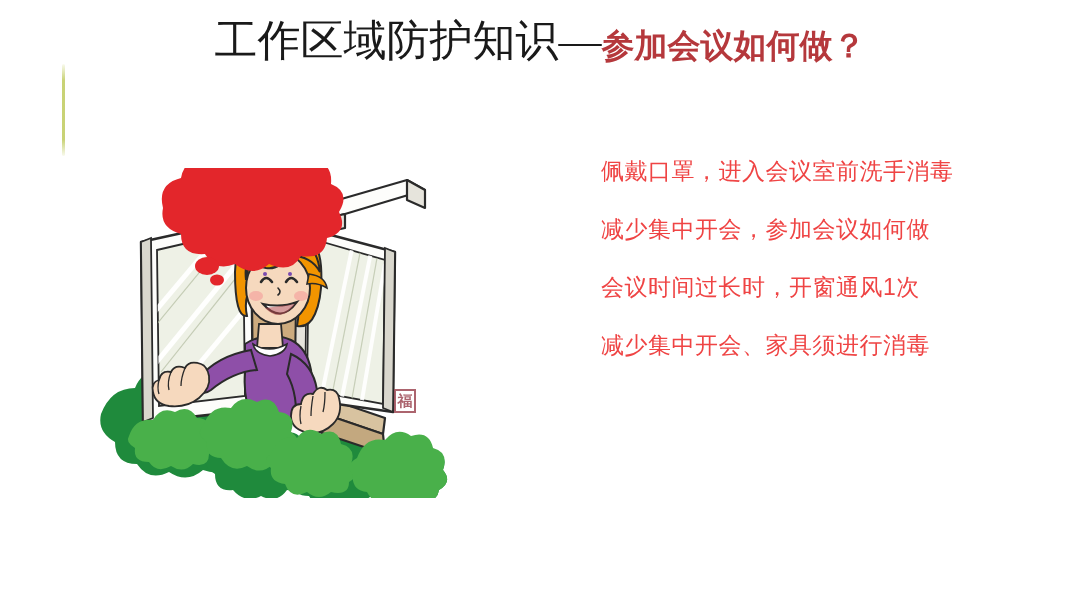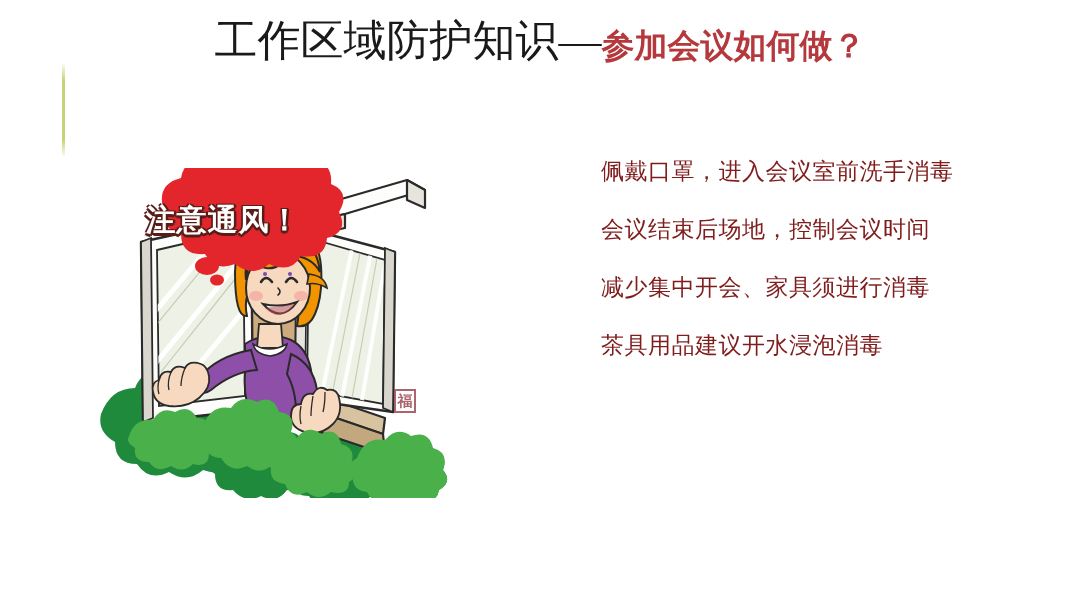--- a/index.html
+++ b/index.html
@@ -63,21 +63,21 @@
   #bullet-list {
     position: absolute;
     left: 601px;
     top: 142px;
     width: 420px;
   }
   .bullet-line {
     font-family: "Liberation Sans", "DejaVu Sans", sans-serif;
     font-size: 23px;
     font-weight: 400;
-    color: #7f1d1d;
+    color: #ef4444;
     line-height: 58px;
     height: 58px;
     white-space: nowrap;
     letter-spacing: 0.5px;
   }
 
   
   #illustration {
     position: absolute;
     left: 95px;
@@ -299,24 +299,23 @@
                  q-20,8 -30,-10
                  q-24,2 -24,-20
                  q-22,-6 -18,-26 Z" fill="#e3262b"></path>
 
         <ellipse cx="112" cy="98" rx="12" ry="9" fill="#e3262b"></ellipse>
         <ellipse cx="122" cy="112" rx="7" ry="5.5" fill="#e3262b"></ellipse>
       </g>
     </svg>
   </div>
 
-  <div id="burst-text">注意通风！</div>
 
   <div id="seal">福</div>
 
   <div id="bullet-list">
     <div class="bullet-line">佩戴口罩，进入会议室前洗手消毒</div>
-    <div class="bullet-line">会议结束后场地，控制会议时间</div>
+    <div class="bullet-line">减少集中开会，参加会议如何做</div>
+    <div class="bullet-line">会议时间过长时，开窗通风1次</div>
     <div class="bullet-line">减少集中开会、家具须进行消毒</div>
-    <div class="bullet-line">茶具用品建议开水浸泡消毒</div>
   </div>
 
 </div>
 
 </body></html>

